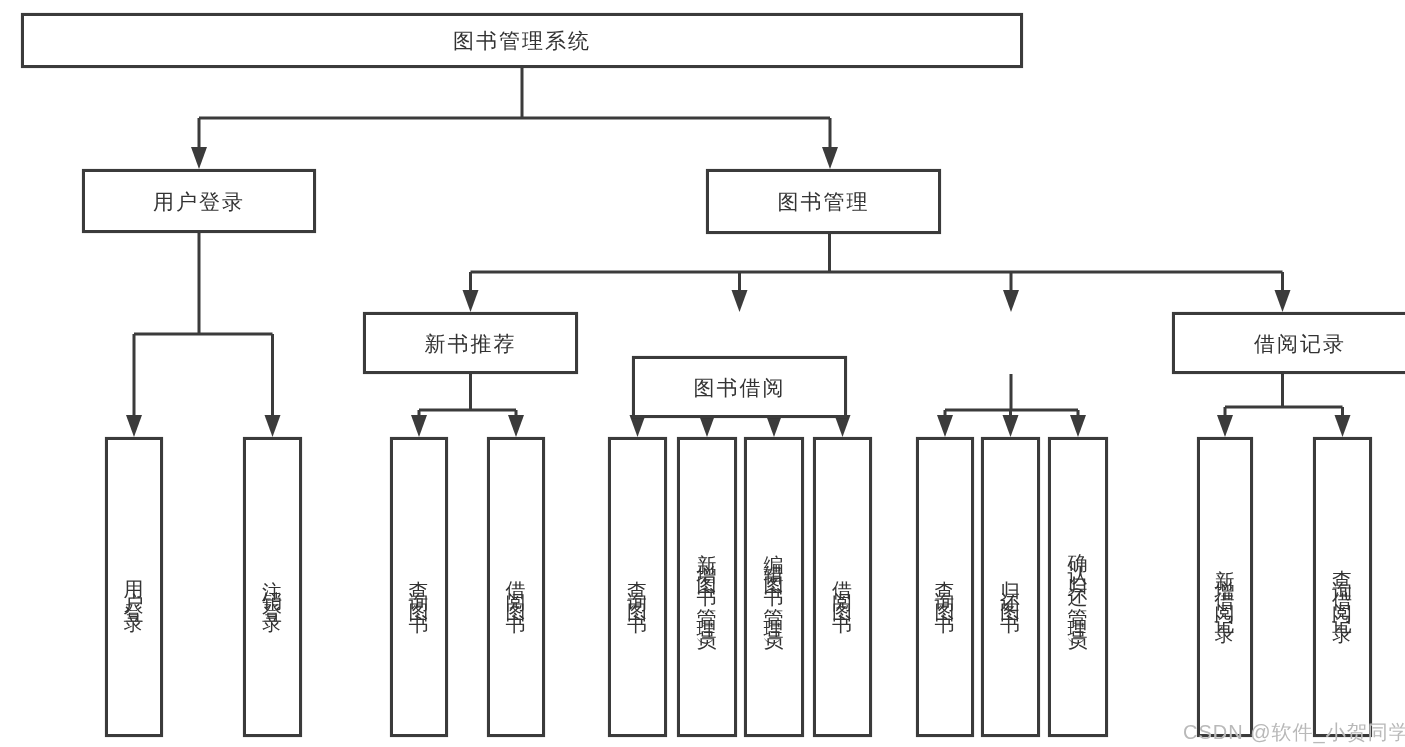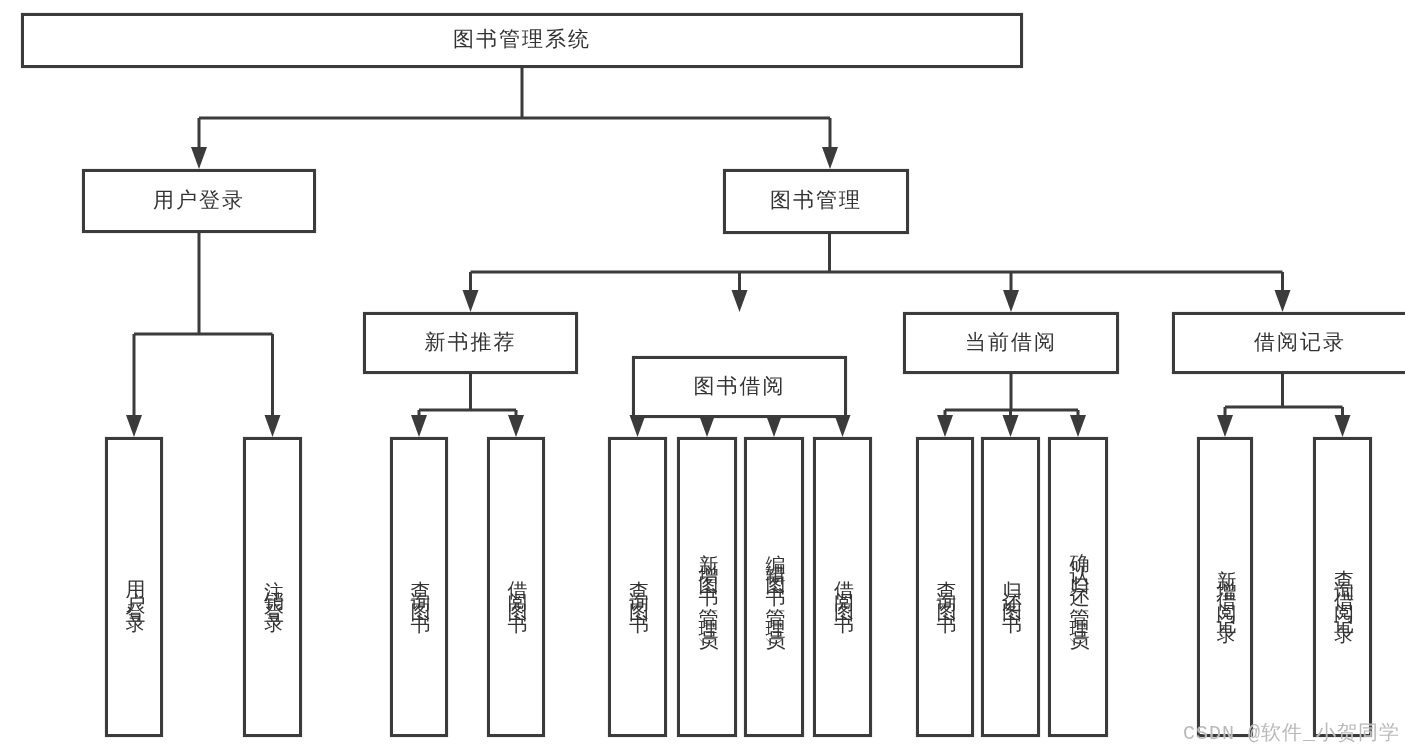--- a/index.html
+++ b/index.html
@@ -6,21 +6,21 @@
     --line:#3b3b3b;
     --text:#333333;
     --bg:#ffffff;
     --wm:#b9b9b9;
   }
   html,body{margin:0;padding:0;background:var(--bg);}
   #canvas{
     position:relative;
     width:1405px;height:747px;
     background:var(--bg);
-    font-family:Liberation Mono, monospace;
+    font-family:Liberation Sans, sans-serif;
     overflow:hidden;
   }
   #connectors{position:absolute;left:0;top:0;width:1405px;height:747px;}
   #connectors path.stem{stroke:var(--line);stroke-width:3;fill:none;}
   #connectors path.head{fill:var(--line);stroke:none;}
   .box{
     position:absolute;
     box-sizing:border-box;
     border:3px solid var(--line);
     background:var(--bg);
@@ -86,32 +86,29 @@
     <path class="head" d="M1334.5 415 L1350.5 415 L1342.5 437 Z"></path>
   </svg>
 
   <div class="box h" style="left:21px;top:13px;width:1002px;height:55px;">
     <span class="lbl">图书管理系统</span>
   </div>
 
   <div class="box h" style="left:82px;top:169px;width:234px;height:64px;">
     <span class="lbl">用户登录</span>
   </div>
-  <div class="box h" style="left:723px;top:169px;width:186px;height:65px;">
+  <div class="box h" style="left:706px;top:169px;width:235px;height:65px;">
     <span class="lbl">图书管理</span>
   </div>
 
   <div class="box h" style="left:363px;top:312px;width:215px;height:62px;">
     <span class="lbl">新书推荐</span>
   </div>
   <div class="box h" style="left:632px;top:312px;width:215px;height:62px;margin-top:44px;">
     <span class="lbl">图书借阅</span>
-  </div>
-  <div class="box h" style="left:903px;top:312px;width:216px;height:62px;">
-    <span class="lbl">当前借阅</span>
   </div>
   <div class="box h" style="left:1172px;top:312px;width:256px;height:62px;">
     <span class="lbl">借阅记录</span>
   </div>
 
   <div class="box v" style="left:105px;top:437px;width:58px;height:300px;">
     <span class="lbl">用户登录</span>
   </div>
   <div class="box v" style="left:243px;top:437px;width:59px;height:300px;">
     <span class="lbl">注销登录</span>

